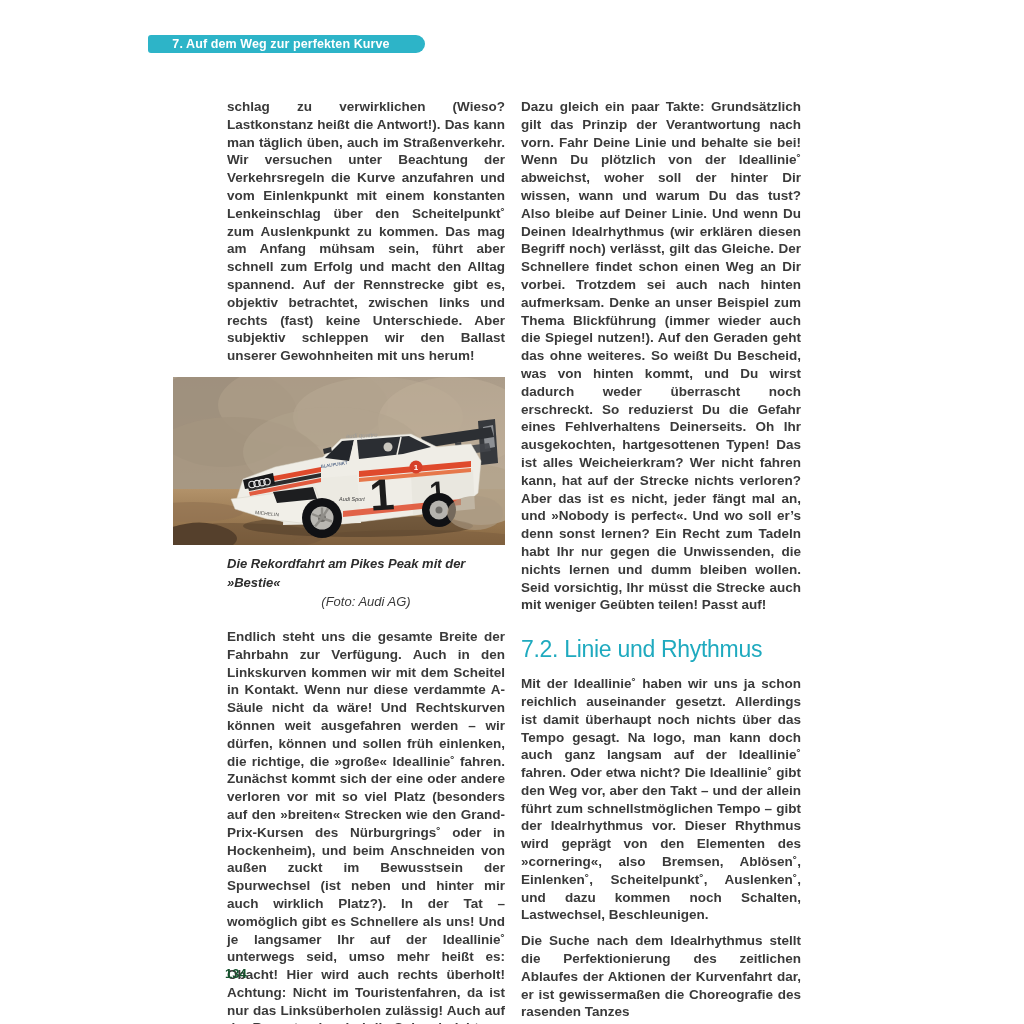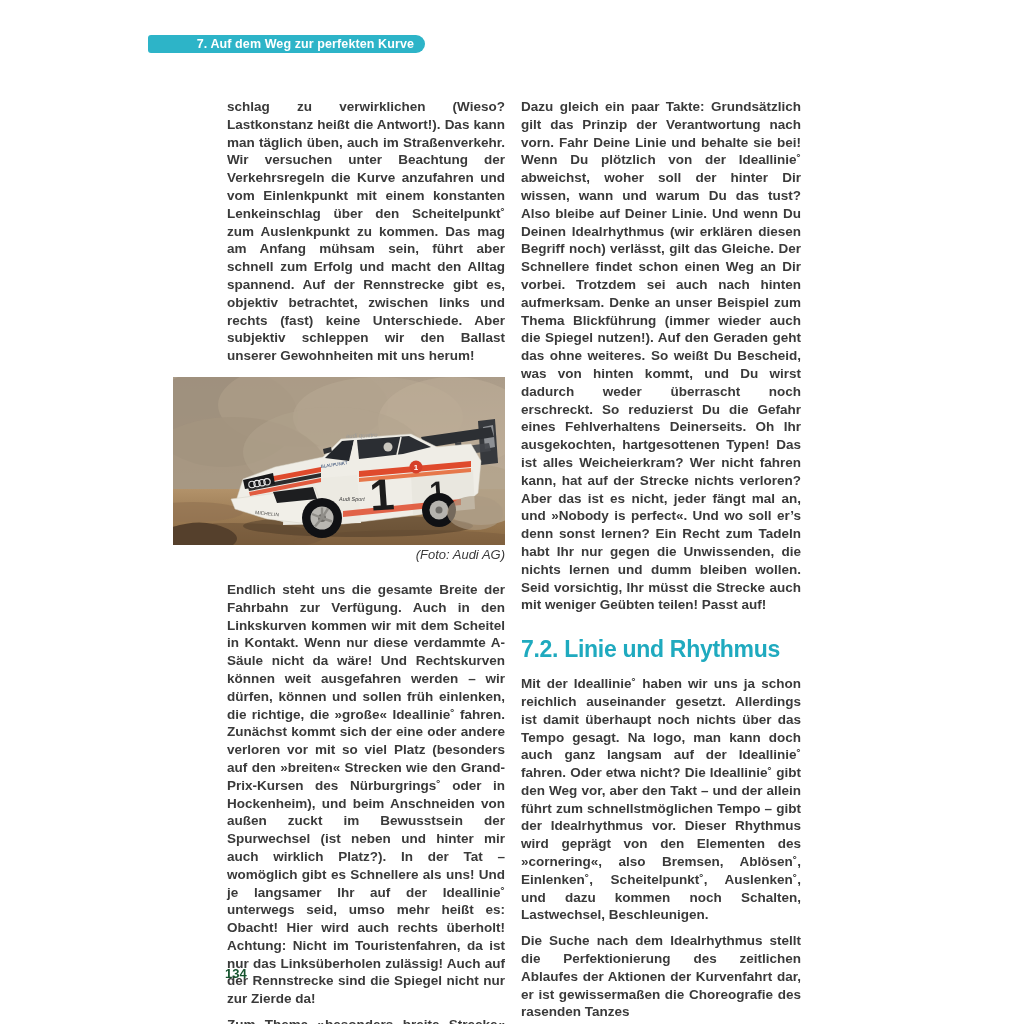--- a/index.html
+++ b/index.html
@@ -1,34 +1,34 @@
 <!DOCTYPE html>
 <html lang="de"><head>
 <meta charset="utf-8">
 <style>
   html,body{margin:0;padding:0;background:#ffffff;}
   .page{position:relative;width:1024px;height:1024px;background:#ffffff;overflow:hidden;
         font-family:"Liberation Sans",sans-serif;color:#3a3a3a;}
   .chapterbar{position:absolute;left:148px;top:35px;width:277px;height:18px;
         background:#2db4c8;border-radius:3px 9px 9px 3px;color:#ffffff;
-        font-size:12.5px;font-weight:bold;line-height:18px;text-align:right;
+        font-size:12.5px;font-weight:bold;line-height:18px;text-align:center;
         padding-right:11px;box-sizing:border-box;letter-spacing:.1px;}
   .col{position:absolute;top:98px;font-size:13.5px;line-height:17.8px;
         text-align:justify;hyphens:auto;-webkit-hyphens:auto;}
   .col-left{left:227px;width:278px;}
   .col-right{left:521px;width:280px;}
   .p{margin:0;font-weight:bold;}
   .p + .p{margin-top:8px;}
   .p-gap{margin-top:17px;}
   figure.photo{margin:12px 0 0 -54px;width:332px;height:168px;padding:0;}
   figure.photo svg{display:block;width:332px;height:168px;}
   .cap1{margin-top:9px;font-size:13px;font-weight:bold;font-style:italic;
         color:#2d2d2d;line-height:19px;text-align:left;}
-  .cap2{font-size:13px;font-style:italic;color:#3a3a3a;line-height:19px;text-align:right;}
-  .section-heading{color:#1faabf;font-size:23px;font-weight:bold;
+  .cap2{font-size:13px;font-style:italic;color:#3a3a3a;line-height:19px;text-align:center;}
+  .section-heading{color:#1faabf;font-size:23px;font-weight:normal;
         margin:22px 0 13px 0;letter-spacing:-.3px;text-align:left;line-height:26px;}
   .pagenum{position:absolute;left:225px;top:966px;font-size:13px;font-weight:bold;color:#14532d;}
 </style>
 </head>
 <body>
 
 <div class="page">
 
   <div class="chapterbar">
     <span>7. Auf dem Weg zur perfekten Kurve</span>
@@ -134,20 +134,21 @@
             <circle cx="266" cy="133" r="17" fill="#101114"></circle>
             <circle cx="266" cy="133" r="9.5" fill="#b5b3ae"></circle>
             <circle cx="266" cy="133" r="3.5" fill="#6e6c68"></circle>
           </g>
           <ellipse cx="302" cy="136" rx="28" ry="17" fill="#ab9a82" opacity=".65"></ellipse>
         </g>
       </svg>
     </figure>
 
     <figcaption>
+      <div class="cap1">Die Rekordfahrt am Pikes Peak mit der »Bestie«</div>
       <div class="cap2">(Foto: Audi AG)</div>
     </figcaption>
 
     <p class="p p-gap">Endlich steht uns die gesamte Breite der Fahrbahn zur Verfügung. Auch in den Linkskurven kommen wir mit dem Scheitel in Kontakt. Wenn nur diese verdammte A-Säule nicht da wäre! Und Rechtskurven können weit ausgefahren werden – wir dürfen, können und sollen früh einlenken, die richtige, die »große« Ideallinie˚ fahren. Zunächst kommt sich der eine oder andere verloren vor mit so viel Platz (besonders auf den »breiten« Strecken wie den Grand-Prix-Kursen des Nürburgrings˚ oder in Hockenheim), und beim Anschneiden von außen zuckt im Bewusstsein der Spurwechsel (ist neben und hinter mir auch wirklich Platz?). In der Tat – womöglich gibt es Schnellere als uns! Und je langsamer Ihr auf der Ideallinie˚ unterwegs seid, umso mehr heißt es: Obacht! Hier wird auch rechts überholt! Achtung: Nicht im Touristenfahren, da ist nur das Linksüberholen zulässig! Auch auf der Rennstrecke sind die Spiegel nicht nur zur Zierde da!</p>
     <p class="p">Zum Thema »besonders breite Strecke« sei noch einmal ausdrücklich darauf hingewie-</p>
   </div>
 
   <div class="col col-right">
     <p class="p">Dazu gleich ein paar Takte: Grundsätzlich gilt das Prinzip der Verantwortung nach vorn. Fahr Deine Linie und behalte sie bei! Wenn Du plötzlich von der Ideallinie˚ abweichst, woher soll der hinter Dir wissen, wann und warum Du das tust? Also bleibe auf Deiner Linie. Und wenn Du Deinen Idealrhythmus (wir erklären diesen Begriff noch) verlässt, gilt das Gleiche. Der Schnellere findet schon einen Weg an Dir vorbei. Trotzdem sei auch nach hinten aufmerksam. Denke an unser Beispiel zum Thema Blickführung (immer wieder auch die Spiegel nutzen!). Auf den Geraden geht das ohne weiteres. So weißt Du Bescheid, was von hinten kommt, und Du wirst dadurch weder überrascht noch erschreckt. So reduzierst Du die Gefahr eines Fehlverhaltens Deinerseits. Oh Ihr ausgekochten, hartgesottenen Typen! Das ist alles Weicheierkram? Wer nicht fahren kann, hat auf der Strecke nichts verloren? Aber das ist es nicht, jeder fängt mal an, und »Nobody is perfect«. Und wo soll er’s denn sonst lernen? Ein Recht zum Tadeln habt Ihr nur gegen die Unwissenden, die nichts lernen und dumm bleiben wollen. Seid vorsichtig, Ihr müsst die Strecke auch mit weniger Geübten teilen! Passt auf!</p>
     <h2 class="section-heading">7.2. Linie und Rhythmus</h2>

